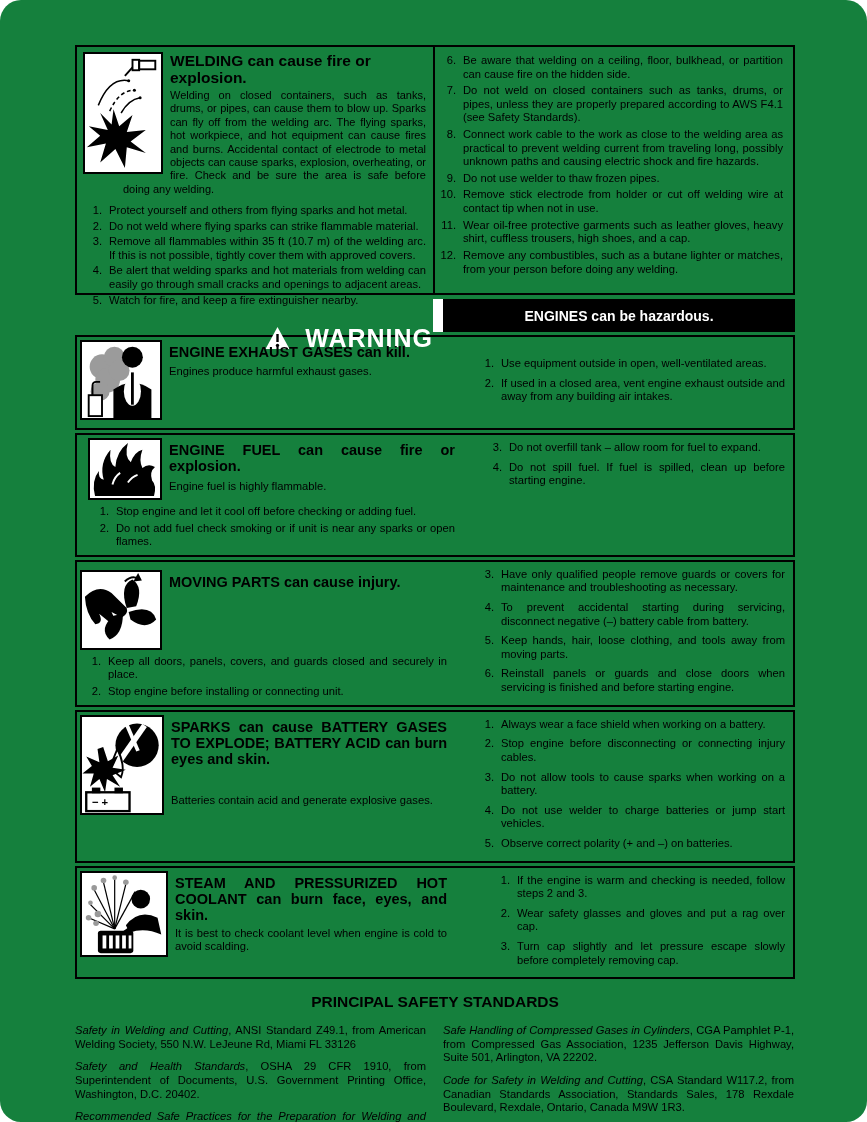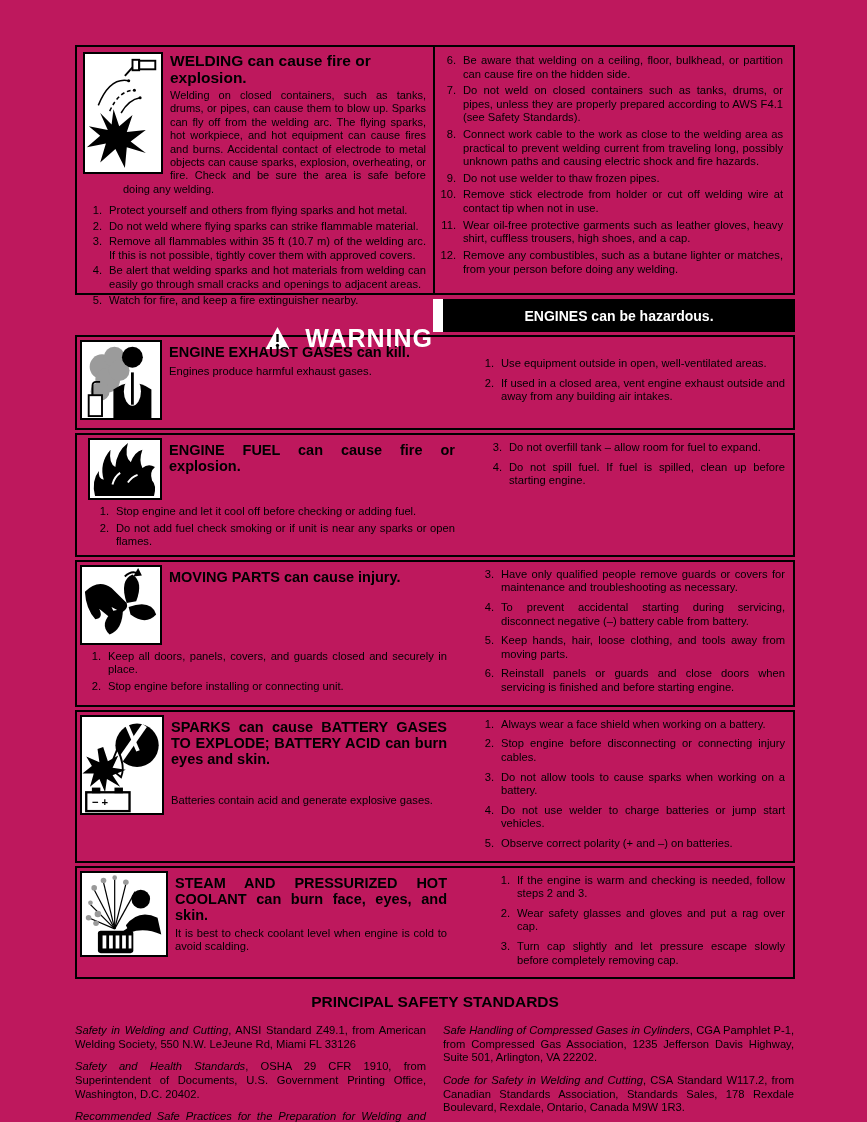--- a/index.html
+++ b/index.html
@@ -1,18 +1,18 @@
 <!DOCTYPE html>
 <html><head>
 <meta charset="utf-8">
 <style>
   * { box-sizing: border-box; margin: 0; padding: 0; }
   html, body { background: #ffffff; }
   body { font-family: "Liberation Sans", sans-serif; color: #000; }
-  .page { position: relative; width: 867px; height: 1122px; background: #be185d; overflow: hidden; }
+  .page { position: relative; width: 867px; height: 1122px; background: #15803d; overflow: hidden; border-radius: 21px; }
   .content { position: absolute; left: 75px; top: 45px; width: 720px; }
 
   
   .welding-row { display: flex; }
   .wbox { width: 360px; height: 250px; border: 2px solid #000; }
   .wbox-left { padding: 5px 7px 4px 6px; }
   .wbox-right { border-left: none; padding: 7px 10px 5px 4px; }
   .icon-box { float: left; border: 2px solid #000; background: #fff; margin: 0 7px 5px 0; overflow: hidden; }
   .icon-box svg { display: block; width: 100%; height: 100%; }
   .welding-icon-box { width: 80px; height: 122px; }
@@ -45,21 +45,21 @@
   .sec-list .item { margin-bottom: 3px; }
 
   .exhaust-icon-box { width: 82px; height: 80px; }
   .fuel-icon-box    { width: 74px; height: 62px; }
   .moving-icon-box  { width: 82px; height: 80px; }
   .sparks-icon-box  { width: 84px; height: 100px; }
   .steam-icon-box   { width: 88px; height: 86px; }
 
   .section-exhaust { min-height: 82px; align-items: center; }
   .section-fuel    { min-height: 112px; padding-left: 8px; }
-  .section-moving  { min-height: 118px; }
+  .section-moving  { min-height: 118px; align-items: flex-end; }
   .section-sparks  { min-height: 108px; }
   .section-steam   { min-height: 92px; gap: 16px; }
   .sparks-desc { margin-top: 26px; }
   .steam-desc  { margin-top: 3px; }
 
   
   .standards { margin-top: 14px; }
   .std-heading { text-align: center; font-size: 15.5px; font-weight: bold; margin-bottom: 13px; }
   .std-cols { display: flex; gap: 17px; }
   .std-col { width: 351px; }
@@ -195,20 +195,21 @@
     <div class="section section-fuel">
       <div class="sec-left">
         <div class="icon-box fuel-icon-box">
           <svg viewBox="0 0 70 60">
             <path d="M4 58 Q0 42 8 32 Q7 40 13 41 Q8 24 20 10 Q18 24 25 28 Q26 12 38 3 Q34 17 41 23 Q45 12 53 10 Q49 21 53 29 Q59 24 66 28 Q60 33 63 42 Q68 47 65 58 Z" fill="#000"></path>
             <path d="M22 46 Q24 38 30 34" stroke="#fff" stroke-width="2" fill="none"></path>
             <path d="M38 44 Q42 38 48 36" stroke="#fff" stroke-width="2" fill="none"></path>
           </svg>
         </div>
         <div class="sec-title">ENGINE FUEL can cause fire or explosion.</div>
+        <div class="sec-desc">Engine fuel is highly flammable.</div>
         <div class="sec-list">
           <div class="item">
               <span class="num">1.</span>
               <span class="txt">Stop engine and let it cool off before checking or adding fuel.</span>
             </div>
           <div class="item">
               <span class="num">2.</span>
               <span class="txt">Do not add fuel check smoking or if unit is near any sparks or open flames.</span>
             </div>
         </div>

